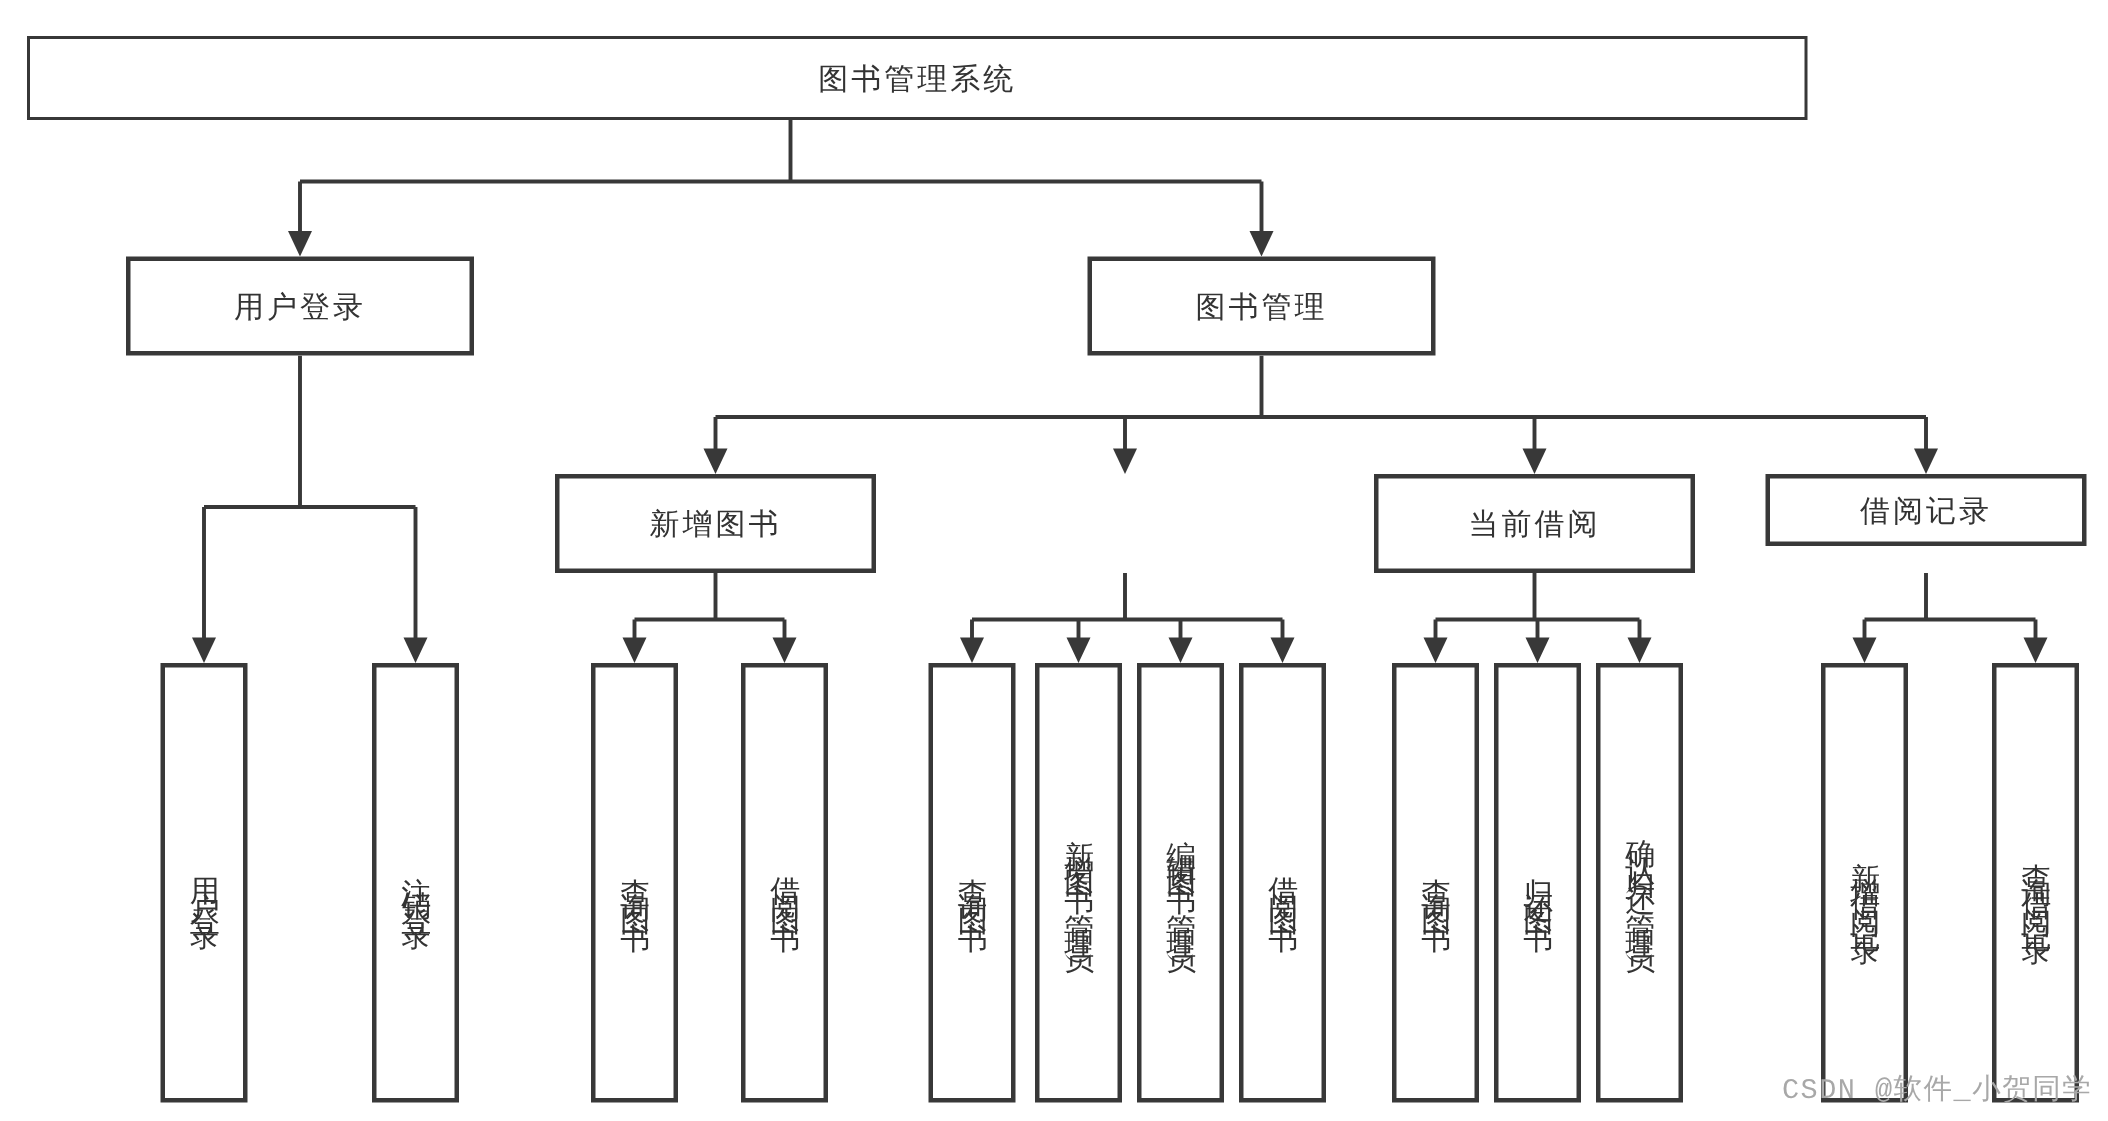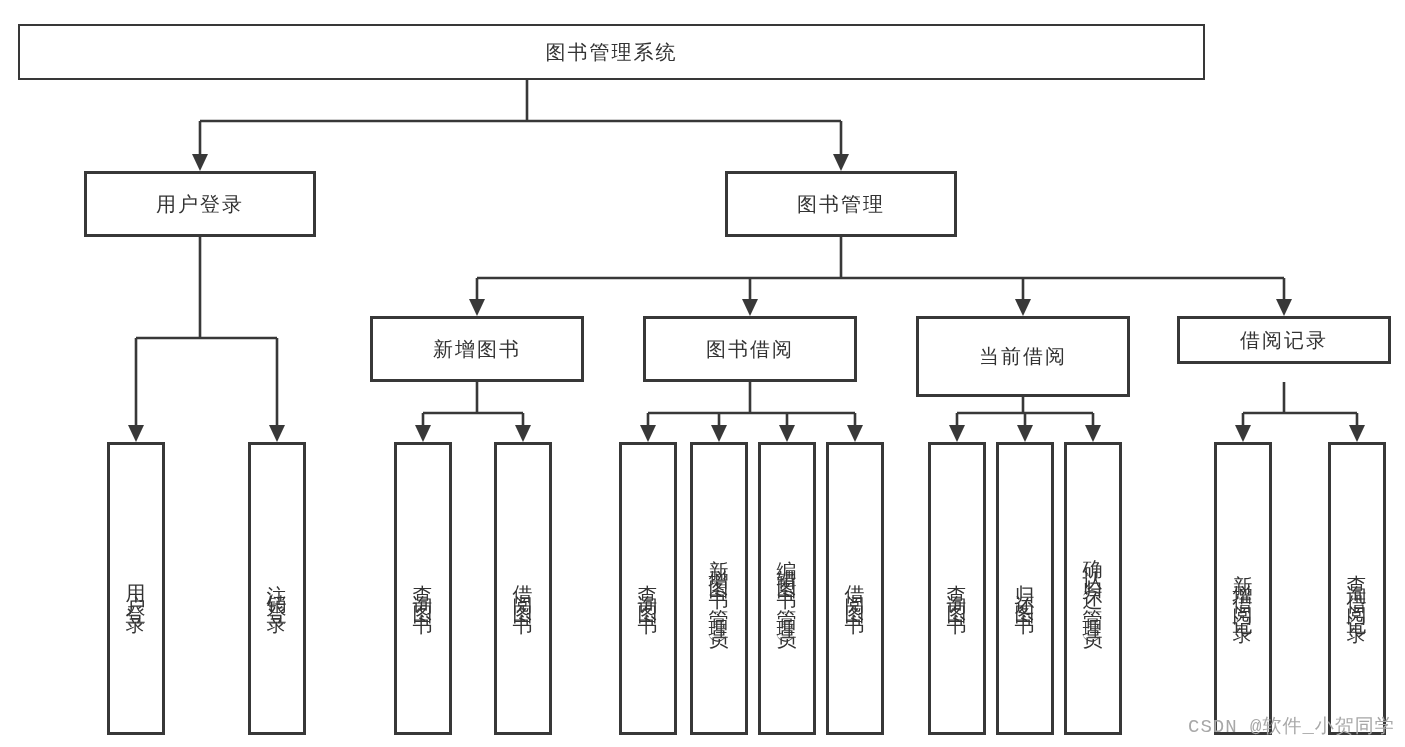--- a/index.html
+++ b/index.html
@@ -85,24 +85,21 @@
   <div class="node" style="left:84px;top:171px;width:232px;height:66px;">
     <span>用户登录</span>
   </div>
   <div class="node" style="left:725px;top:171px;width:232px;height:66px;justify-content:center;">
     <span>图书管理</span>
   </div>
 
   <div class="node" style="left:370px;top:316px;width:214px;height:66px;">
     <span>新增图书</span>
   </div>
-  <div class="node" style="left:643px;top:316px;width:214px;height:66px;">
-    <span>图书借阅</span>
-  </div>
-  <div class="node" style="left:916px;top:316px;width:214px;height:81px;">
+  <div class="node" style="left:916px;top:316px;width:214px;height:66px;">
     <span>当前借阅</span>
   </div>
   <div class="node" style="left:1177px;top:316px;width:214px;height:48px;">
     <span>借阅记录</span>
   </div>
 
   <div class="node vert" style="left:107px;top:442px;width:58px;height:293px;">
     <span class="vtext">用户登录</span>
   </div>
   <div class="node vert" style="left:248px;top:442px;width:58px;height:293px;">

